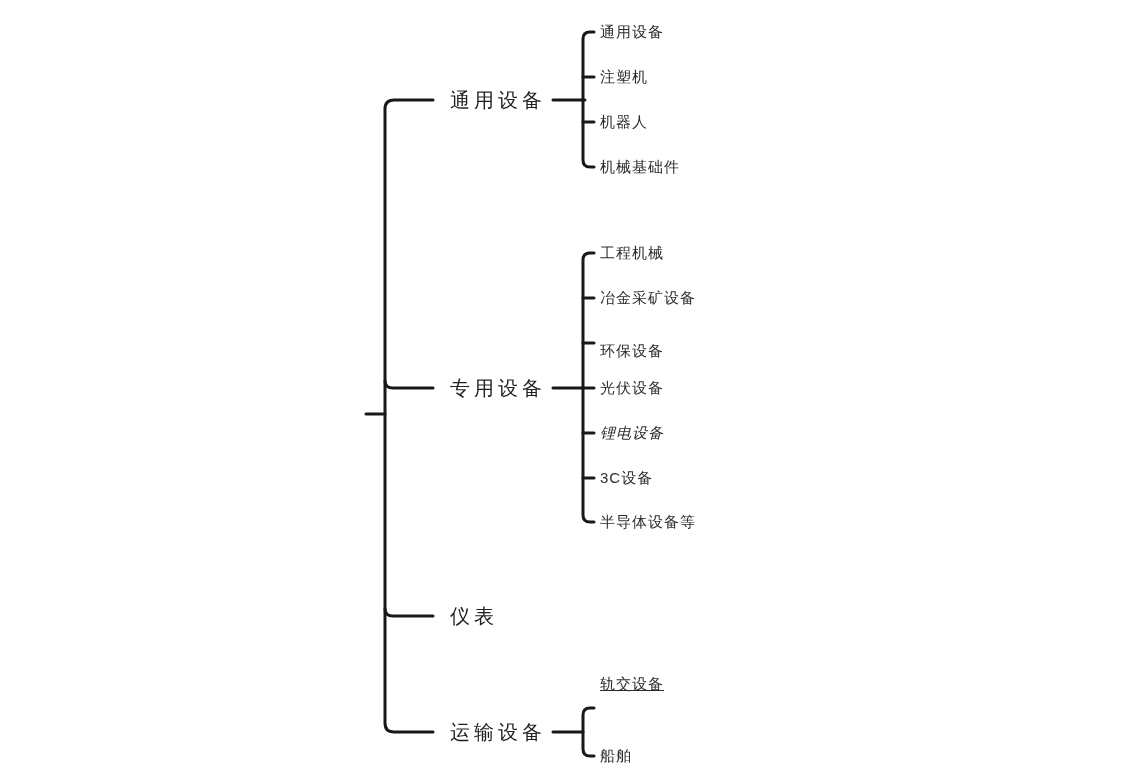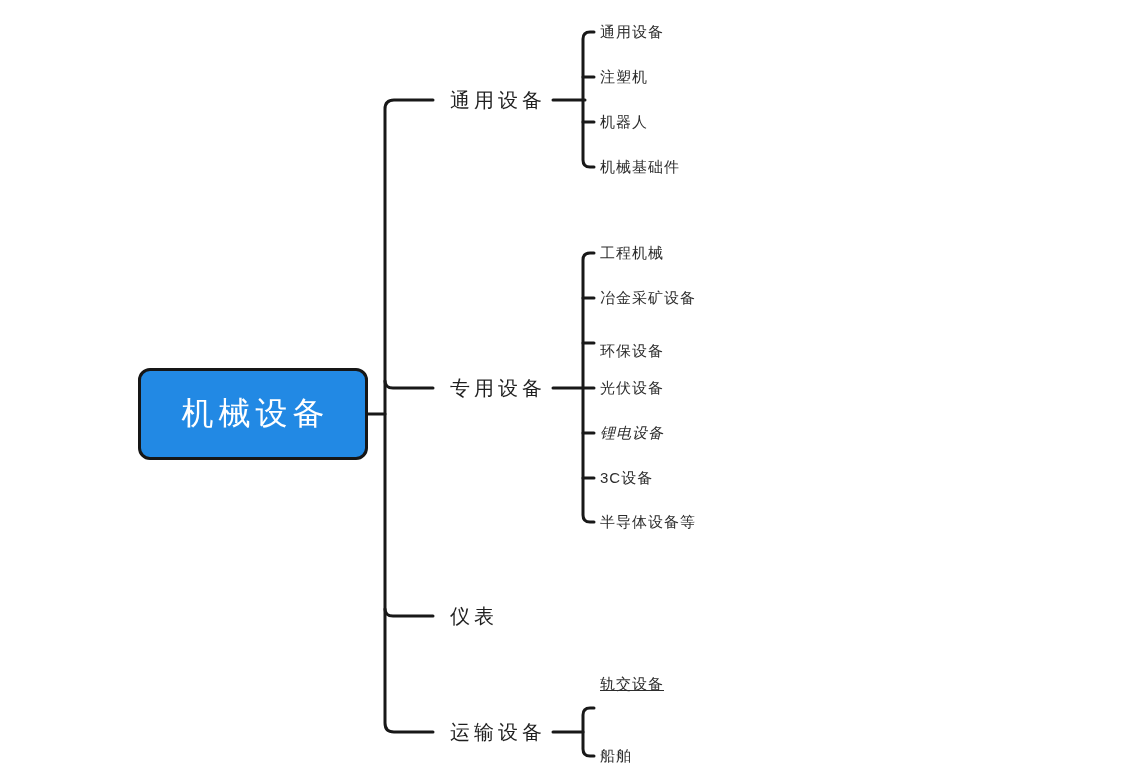--- a/index.html
+++ b/index.html
@@ -103,23 +103,20 @@
       <path d="M583 343 H594"></path>
       <path d="M583 433 H594"></path>
       <path d="M583 478 H594"></path>
     </g>
     <g>
       <path d="M553 732 H583"></path>
       <path d="M594 708 H590 Q583 708 583 715 V749 Q583 756 590 756 H594"></path>
     </g>
   </svg>
 
-  <div class="root-node">
-    <span>机械设备</span>
-  </div>
 
   <div class="branch-label" style="top:86px;">通用设备</div>
   <div class="branch-label" style="top:374px;">专用设备</div>
   <div class="branch-label" style="top:602px;">仪表</div>
   <div class="branch-label" style="top:718px;">运输设备</div>
 
   <div class="leaf-label" style="top:21px;">通用设备</div>
   <div class="leaf-label" style="top:66px;">注塑机</div>
   <div class="leaf-label" style="top:111px;">机器人</div>
   <div class="leaf-label" style="top:156px;">机械基础件</div>

